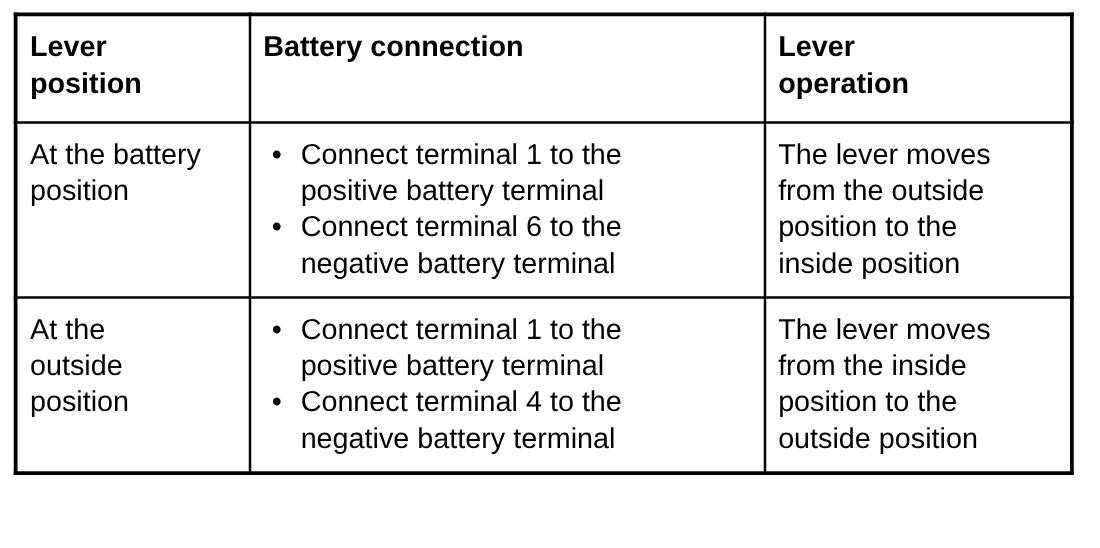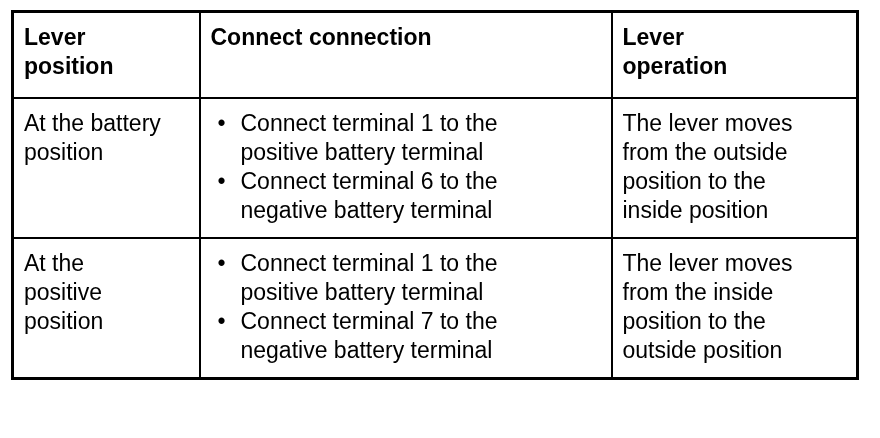--- a/index.html
+++ b/index.html
@@ -100,21 +100,21 @@
       <col class="c3">
     </colgroup>
 
     <thead>
       <tr>
         <th>
           <span class="cell-text">Lever
 position</span>
         </th>
         <th>
-          <span class="cell-text">Connect connection</span>
+          <span class="cell-text">Battery connection</span>
         </th>
         <th>
           <span class="cell-text">Lever
 operation</span>
         </th>
       </tr>
     </thead>
 
     <tbody>
 
@@ -141,33 +141,33 @@
           <span class="cell-text">The lever moves
 from the outside
 position to the
 inside position</span>
         </td>
       </tr>
 
       <tr>
         <td>
           <span class="cell-text">At the
-positive
+outside
 position</span>
         </td>
         <td>
           <ul class="bullets">
             <li>
               <span class="dot">•</span>
               <span class="li-text">Connect terminal 1 to the
 positive battery terminal</span>
             </li>
             <li>
               <span class="dot">•</span>
-              <span class="li-text">Connect terminal 7 to the
+              <span class="li-text">Connect terminal 4 to the
 negative battery terminal</span>
             </li>
           </ul>
         </td>
         <td>
           <span class="cell-text">The lever moves
 from the inside
 position to the
 outside position</span>
         </td>

